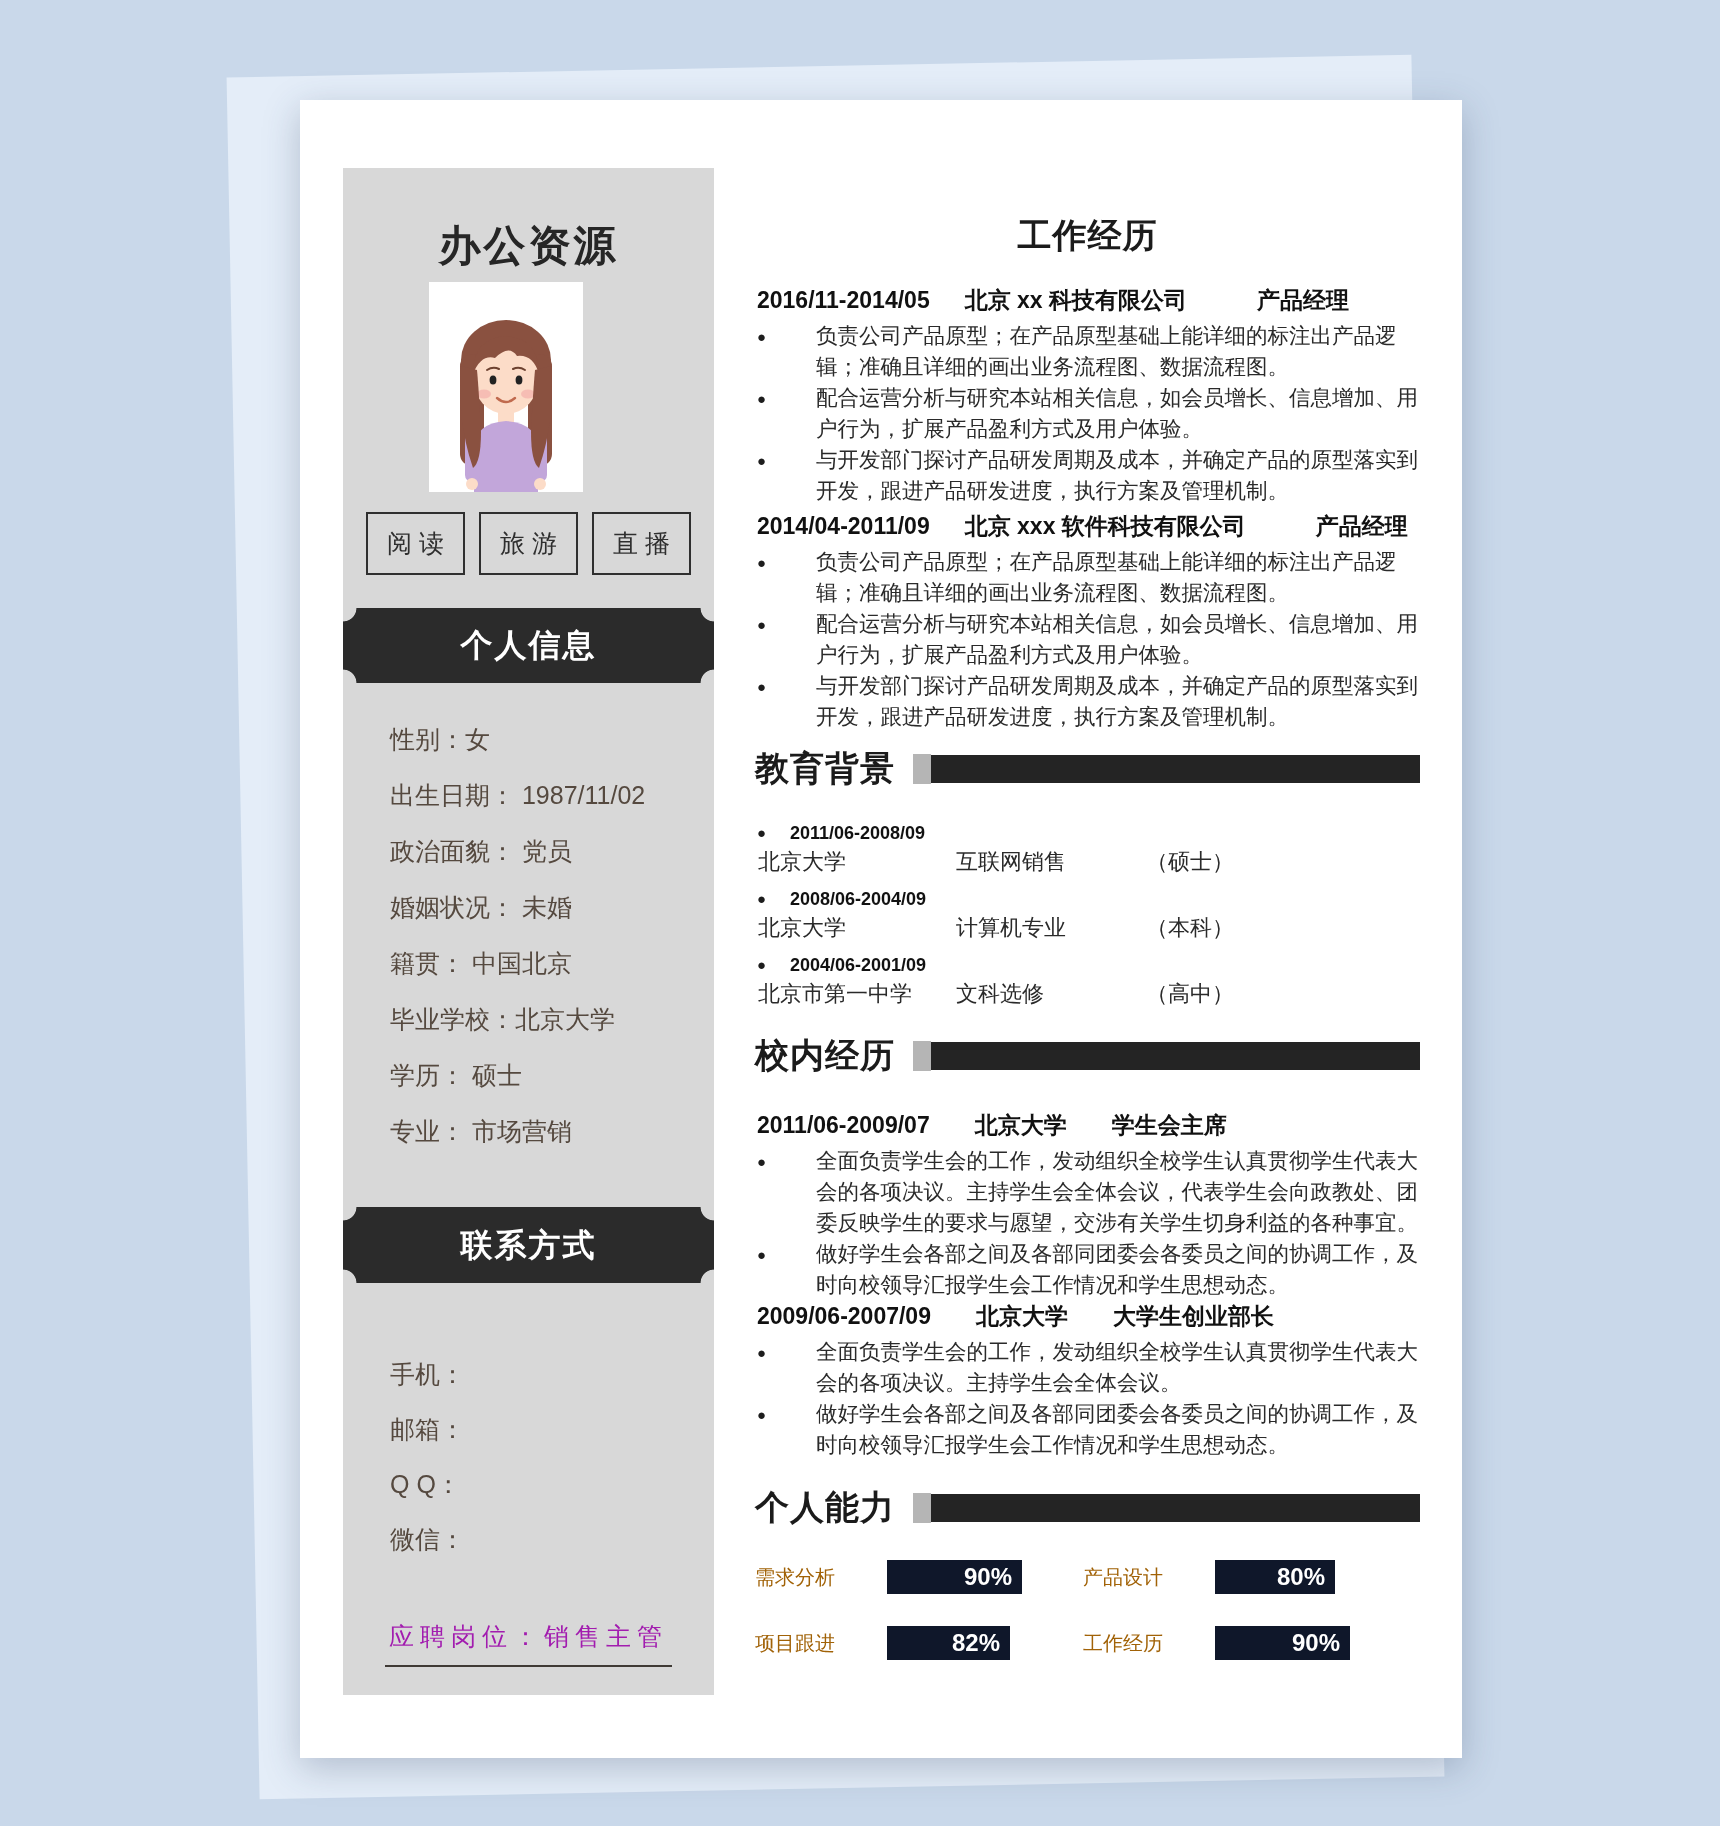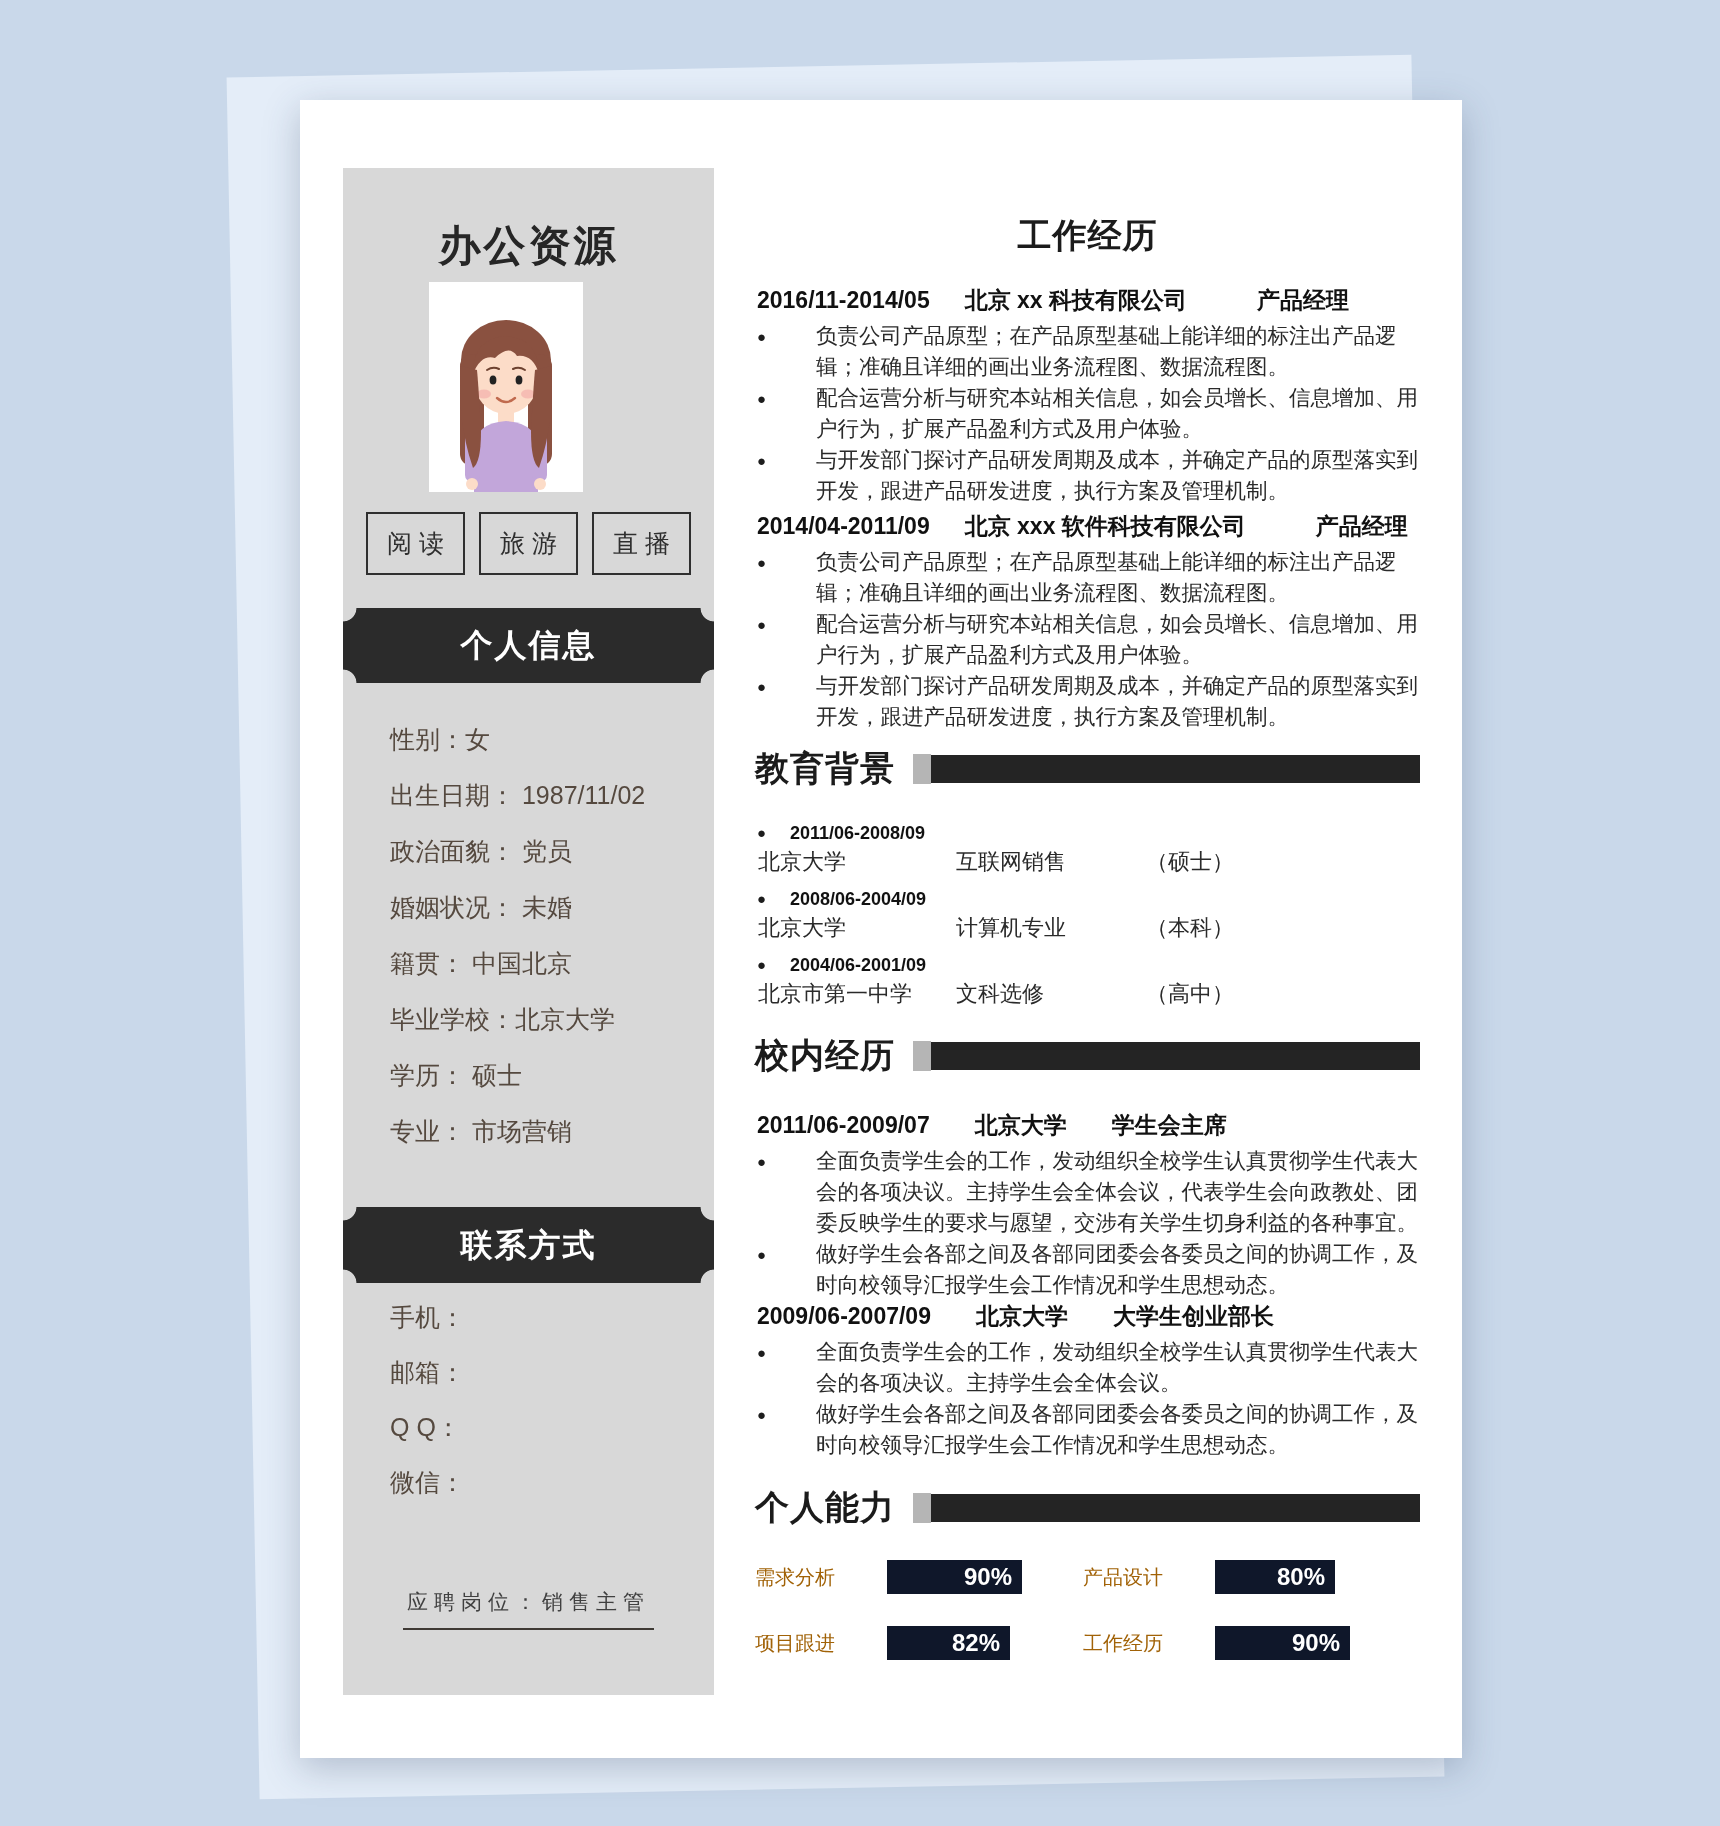--- a/index.html
+++ b/index.html
@@ -22,26 +22,26 @@
             text-align:center; font-weight:bold; font-size:32px; letter-spacing:2px;
             background-image:
               radial-gradient(circle at 0 0,        #d8d8d8 13px, rgba(0,0,0,0) 13.8px),
               radial-gradient(circle at 100% 0,     #d8d8d8 13px, rgba(0,0,0,0) 13.8px),
               radial-gradient(circle at 0 100%,     #d8d8d8 13px, rgba(0,0,0,0) 13.8px),
               radial-gradient(circle at 100% 100%,  #d8d8d8 13px, rgba(0,0,0,0) 13.8px); }
   .banner-personal { top:440px; height:75px; line-height:75px; }
   .banner-contact  { top:1039px; height:76px; line-height:76px; }
   .field-list { position:absolute; left:47px; list-style:none; }
   .personal-list { top:543px; }
-  .contact-list  { top:1122px; }
+  .contact-list  { top:1179px; }
   .field-list li { height:56px; line-height:56px; font-size:25px; color:#55493f; }
   .contact-list li { height:55px; line-height:55px; }
   .target { position:absolute; top:1420px; width:100%; text-align:center; }
-  .target span { display:inline-block; font-size:21px; letter-spacing:6px; color:#404040;
-                 border-bottom:2px solid #3f3a35; padding:0 4px 12px 4px; }
+  .target span { display:inline-block; font-size:25px; letter-spacing:6px; color:#a21caf;
+                 border-bottom:2px solid #3f3a35; padding:0 4px 12px 4px;margin-top:32px; }
 
   
   .main { position:absolute; left:455px; top:0; width:665px; color:#252525; }
   .sec-head { display:flex; align-items:center; height:34px; }
   .sec-title { font-size:34px; font-weight:bold; color:#1b1b1b; letter-spacing:1px; white-space:nowrap; }
   .sec-sq { width:18px; height:30px; background:#b5b5b5; margin-left:18px; }
   .sec-bar { flex:1; height:28px; background:#242424; }
   .head-work { margin-top:113px;flex-direction:column; }
   .head-edu { margin-top:19px; }
   .head-campus { margin-top:30px; }

